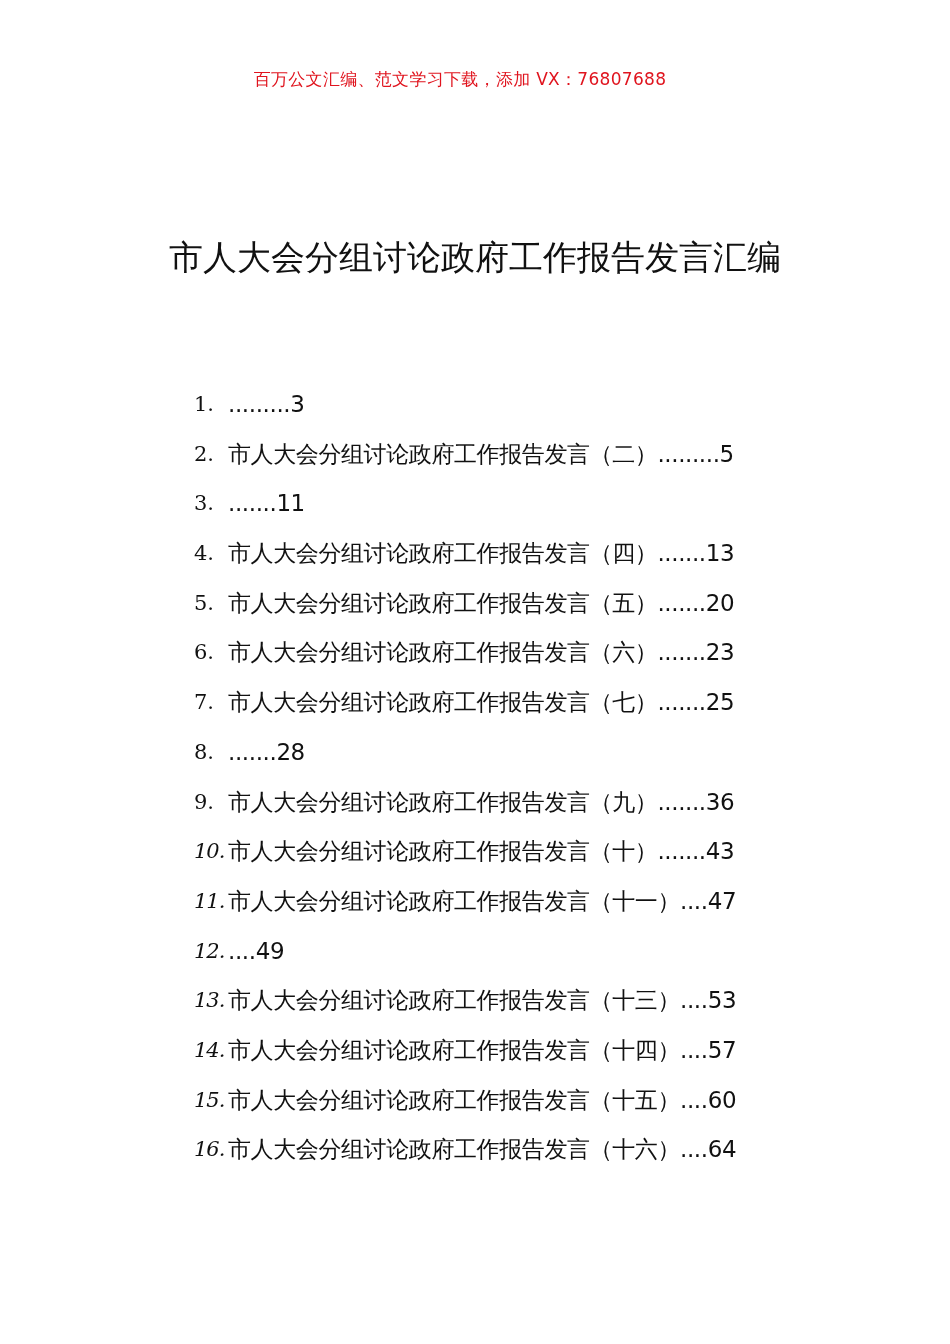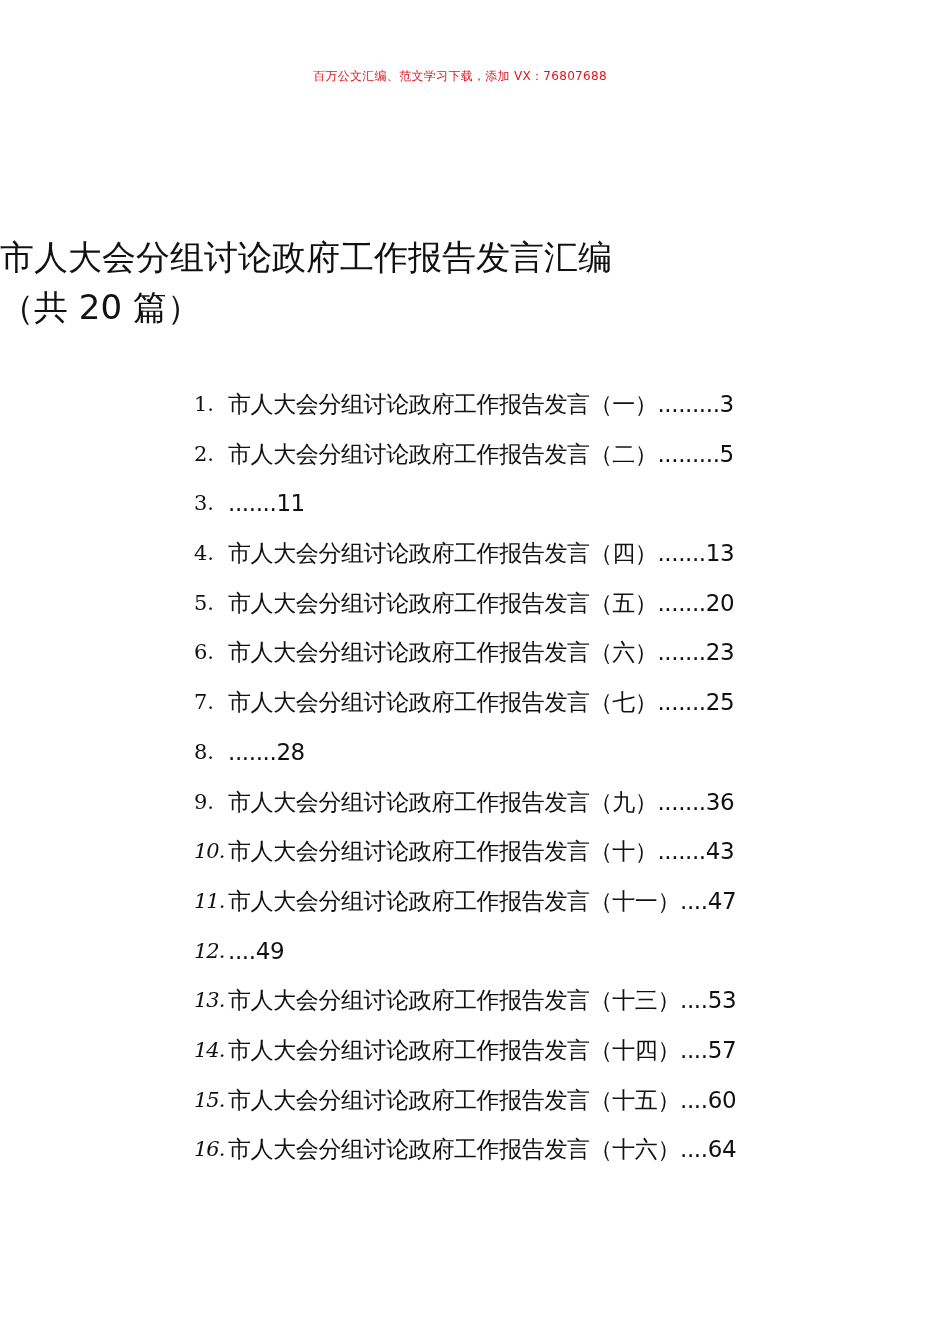--- a/index.html
+++ b/index.html
@@ -1,38 +1,36 @@
 <!DOCTYPE html>
 <html><head>
 <meta charset="utf-8">
 <style>
   html, body { margin:0; padding:0; background:#ffffff; }
   body { width:950px; height:1344px; position:relative; overflow:hidden; font-family:"DejaVu Sans", sans-serif; color:#111; }
-  .header { position:absolute; top:68px; left:0; width:920px; text-align:center; font-size:12px; color:#e0141e; letter-spacing:0.3px; }
-  .title { position:absolute; top:232px; left:0; width:950px; font-size:34px; line-height:50px; color:#111; }
+  .header { position:absolute; top:68px; left:0; width:920px; text-align:center; font-size:17px; color:#e0141e; letter-spacing:0.3px; }
+  .title { position:absolute; top:232px; left:0; width:950px; text-align:center; font-size:34px; line-height:50px; color:#111; }
   .toc { position:absolute; top:380px; left:194px; width:620px; }
   .toc-row { height:49.7px; line-height:49.7px; font-size:23px; white-space:nowrap; display:flex; }
   .num { font-family:"DejaVu Serif", serif; font-size:21px; width:34px; display:inline-block; }
   .num.wide { width:34px; letter-spacing:-1px;font-style:italic; }
   .entry { display:inline-block; letter-spacing:-0.4px; }
 </style>
 </head>
 <body>
 
 <div class="header">百万公文汇编、范文学习下载，添加 VX：76807688</div>
 
 <div class="title">
   <div>市人大会分组讨论政府工作报告发言汇编</div>
-  <div>（共 20 篇）</div>
 </div>
 
 <div class="toc" id="toc">
     <div class="toc-row">
       <span class="num">1.</span>
-      <span class="entry">市人大会分组讨论政府工作报告发言（一）</span>
       <span class="entry">.........</span>
       <span class="entry">3</span>
     </div>
     <div class="toc-row">
       <span class="num">2.</span>
       <span class="entry">市人大会分组讨论政府工作报告发言（二）</span>
       <span class="entry">.........</span>
       <span class="entry">5</span>
     </div>
     <div class="toc-row">

